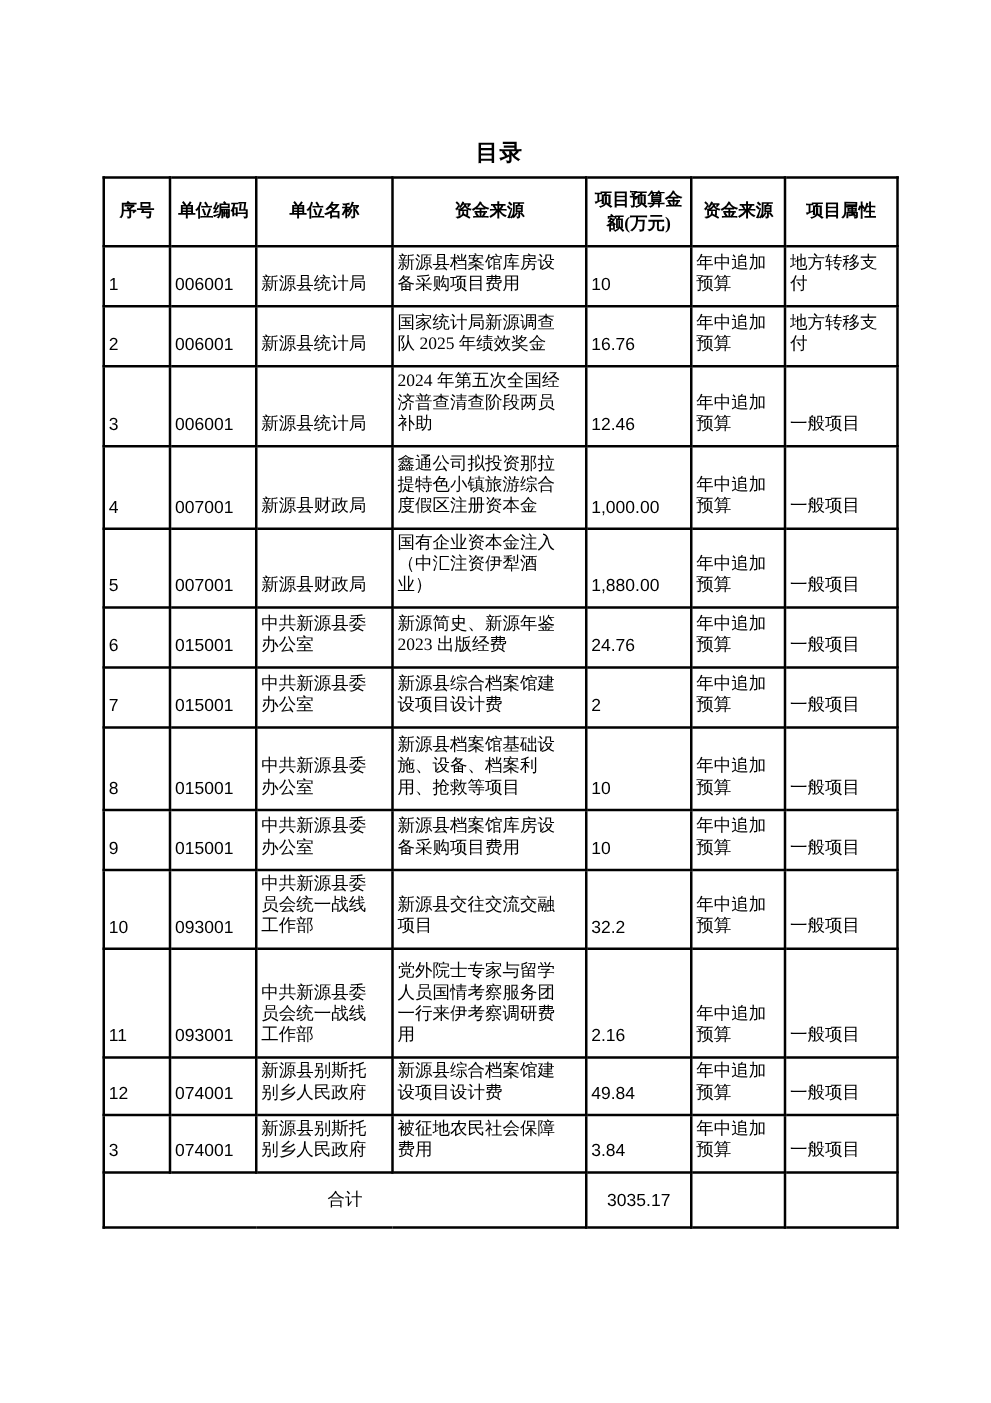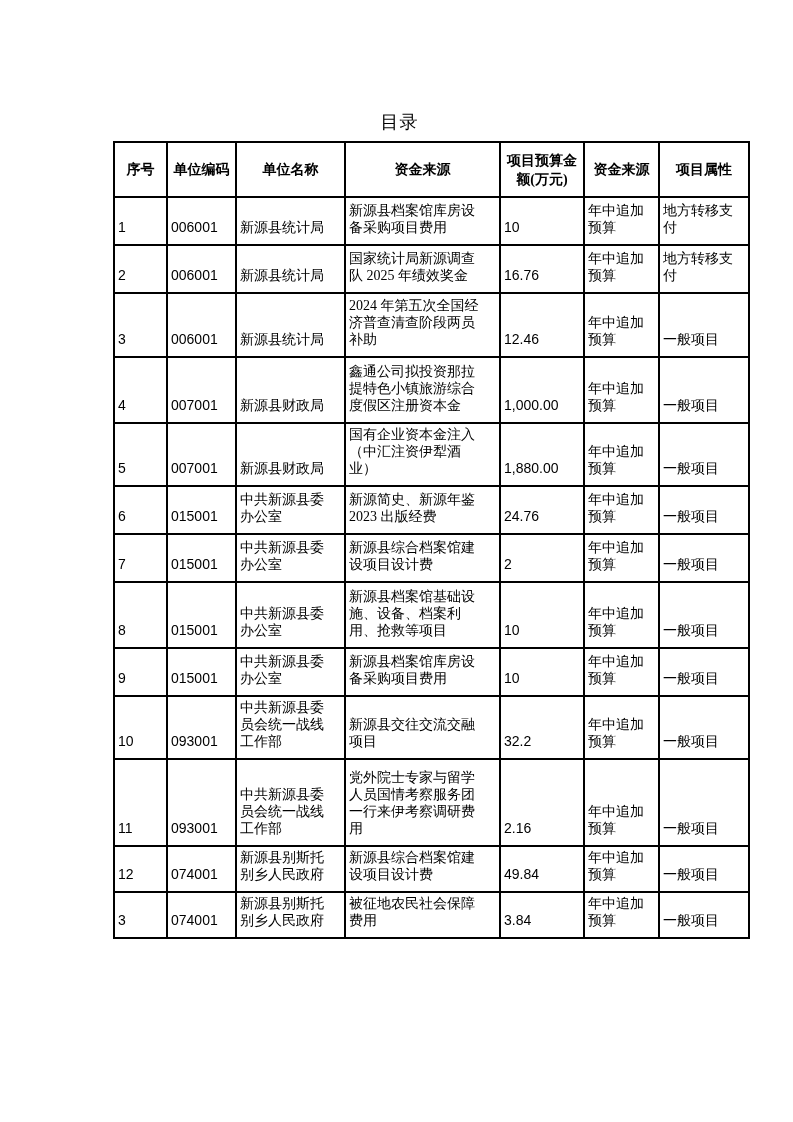--- a/index.html
+++ b/index.html
@@ -10,28 +10,28 @@
     font-family: "Liberation Serif", "DejaVu Serif", serif;
     position: relative;
   }
   .page-title {
     margin: 0;
     padding-top: 110px;
     width: 635px;
     margin-left: 82px;
     text-align: center;
     font-size: 18px;
-    font-weight: normal;
+    font-weight: bold;
     letter-spacing: 1px;
   }
   table.toc {
     border-collapse: collapse;
     table-layout: fixed;
     width: 635px;
-    margin-left: 113px;
+    margin-left: 82px;
     margin-top: 7px;
     border-radius: 25px;
   }
   table.toc th, table.toc td {
     border: 2px solid #000000;
     font-size: 14px;
     overflow: hidden;
   }
   table.toc th {
     font-weight: bold;
@@ -199,14 +199,20 @@
     </tr>
     <tr style="height:42px">
       <td class="c-no num">3</td>
       <td class="c-code num">074001</td>
       <td class="c-unit">新源县别斯托别乡人民政府</td>
       <td class="c-proj">被征地农民社会保障费用</td>
       <td class="c-amt num">3.84</td>
       <td class="c-src">年中追加预算</td>
       <td class="c-attr">一般项目</td>
     </tr>
+    <tr class="total-row" style="height:44px">
+      <td colspan="4">合计</td>
+      <td class="c-amt num">3035.17</td>
+      <td></td>
+      <td></td>
+    </tr>
   </tbody>
 </table>
 
 </body></html>

